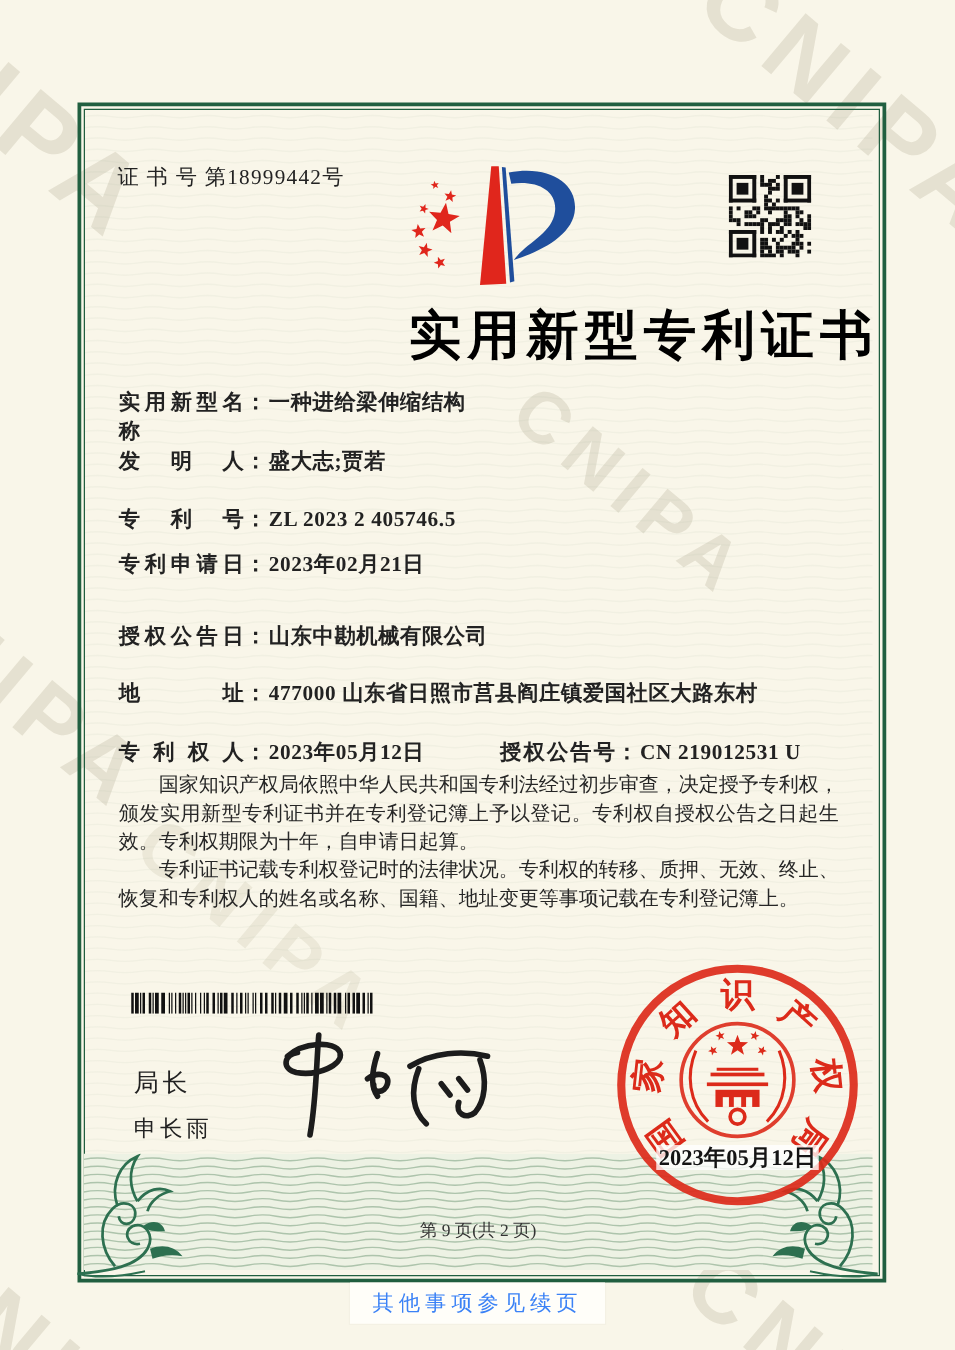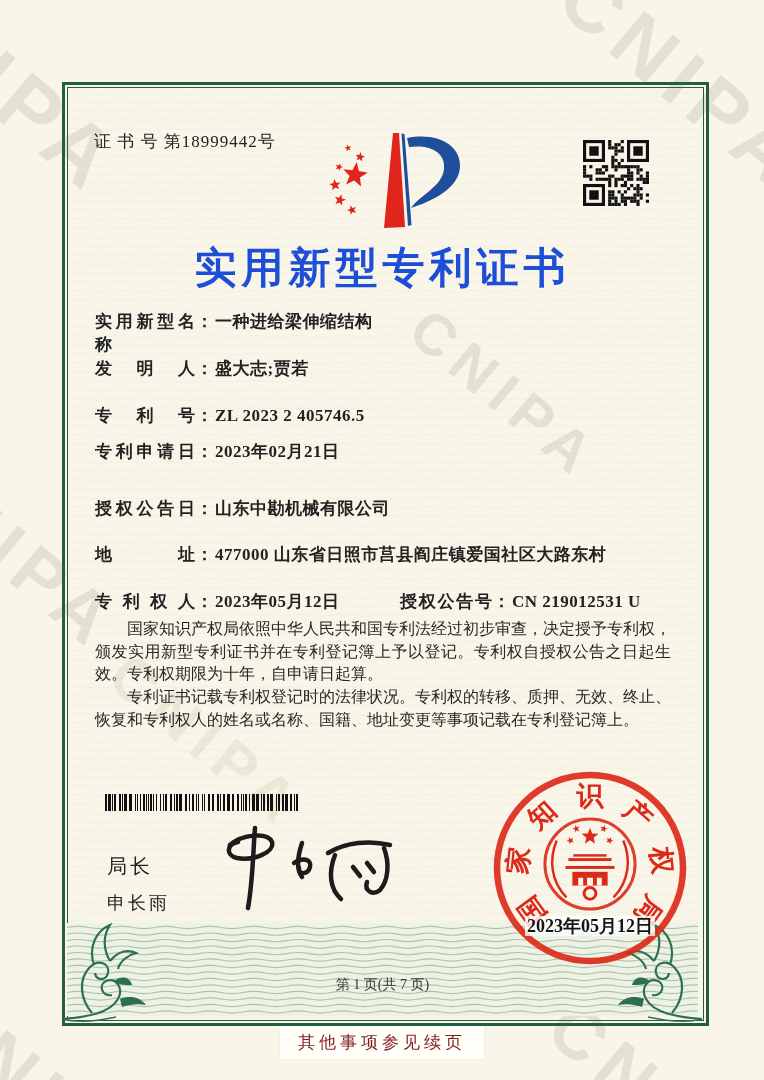--- a/index.html
+++ b/index.html
@@ -13,22 +13,22 @@
   .frame{position:absolute;left:62px;top:82px;width:641px;height:938px;
          border:3px solid #215f40;z-index:1;}
   .frame-inner{position:absolute;inset:2px;border:1px solid #215f40;}
   .waves-all{position:absolute;left:67px;top:87px;width:631px;height:836px;z-index:0;opacity:.5;}
   .band{position:absolute;left:67px;top:923px;width:631px;height:93px;background:#edf2e4;z-index:1;}
   .band svg{position:absolute;inset:0;}
   
   .certno{position:absolute;left:94px;top:130px;font-size:17px;letter-spacing:1px;z-index:2;}
   .logo{position:absolute;left:323px;top:131px;width:150px;height:100px;z-index:2;}
   .qr{position:absolute;left:583px;top:140px;width:66px;height:66px;z-index:2;}
-  .title{position:absolute;left:62px;top:240px;width:641px;text-align:center;z-index:2;
-         font-size:42px;font-weight:bold;letter-spacing:5px;color:#1d4ed8;}
+  .title{position:absolute;left:62px;top:240px;width:641px;text-align:right;z-index:2;
+         font-size:42px;font-weight:bold;letter-spacing:5px;color:#000000;}
   
   .row{position:absolute;left:95px;width:580px;height:24px;font-size:17px;z-index:2;font-weight:bold;}
   .flabel{display:inline-block;width:100px;text-align:justify;text-align-last:justify;
           text-justify:inter-character;vertical-align:top;}
   .fcolon{display:inline-block;margin:0 2px 0 1px;}
   .fvalue{letter-spacing:.5px;}
   .pair2{position:absolute;left:305px;top:0;}
   .pair2 .flabel{width:92px;}
   
   .para{position:absolute;left:95px;width:576px;font-size:16px;line-height:22.5px;
@@ -47,21 +47,21 @@
   .seal-char{position:absolute;left:50%;top:50%;font-size:27px;font-weight:bold;
              color:#dc2a1a;font-family:"Liberation Serif","DejaVu Serif",serif;}
   .emblem{position:absolute;left:51px;top:47px;width:98px;height:98px;}
   .seal-date{position:absolute;left:0;top:146px;width:100%;text-align:center;z-index:5;
              font-size:18px;font-weight:bold;color:#141414;}
   .seal-date span{background:rgba(255,255,255,.78);padding:0 2px;}
   .pagenote{position:absolute;left:67px;top:976px;width:631px;text-align:center;
             font-size:14px;color:#333;z-index:2;}
   .contnote{position:absolute;left:50%;top:1026px;transform:translateX(-50%);
             background:#fffef9;padding:5px 18px;font-size:17px;letter-spacing:4px;
-            color:#7f1d1d;z-index:2;box-shadow:0 0 0 1px rgba(0,0,0,.02);}
+            color:#3b82f6;z-index:2;box-shadow:0 0 0 1px rgba(0,0,0,.02);}
 </style>
 </head>
 <body>
 
 <div class="page">
 
   <div class="wm" style="left:-95px;top:-60px;font-size:85px;transform:rotate(40deg);">CNIPA</div>
   <div class="wm" style="left:600px;top:-50px;font-size:80px;transform:rotate(40deg);">CNIPA</div>
   <div class="wm" style="left:440px;top:295px;font-size:58px;transform:rotate(40deg);">CNIPA</div>
   <div class="wm" style="left:-70px;top:430px;font-size:72px;transform:rotate(40deg);">CNIPA</div>
@@ -501,16 +501,16 @@
     <div class="seal-date"><span>2023年05月12日</span></div>
   <span class="seal-char" style="transform: translate(-50%, -50%) rotate(-126deg) translateY(-72px);">国</span>
       <span class="seal-char" style="transform: translate(-50%, -50%) rotate(-84deg) translateY(-72px);">家</span>
       <span class="seal-char" style="transform: translate(-50%, -50%) rotate(-42deg) translateY(-72px);">知</span>
       <span class="seal-char" style="transform: translate(-50%, -50%) rotate(0deg) translateY(-72px);">识</span>
       <span class="seal-char" style="transform: translate(-50%, -50%) rotate(42deg) translateY(-72px);">产</span>
       <span class="seal-char" style="transform: translate(-50%, -50%) rotate(84deg) translateY(-72px);">权</span>
       <span class="seal-char" style="transform: translate(-50%, -50%) rotate(126deg) translateY(-72px);">局</span>
     </div>
 
-  <div class="pagenote">第 1 页(共 7 页)</div>
+  <div class="pagenote">第 9 页(共 2 页)</div>
   <div class="contnote">其他事项参见续页</div>
 
 </div>
 
 </body></html>

